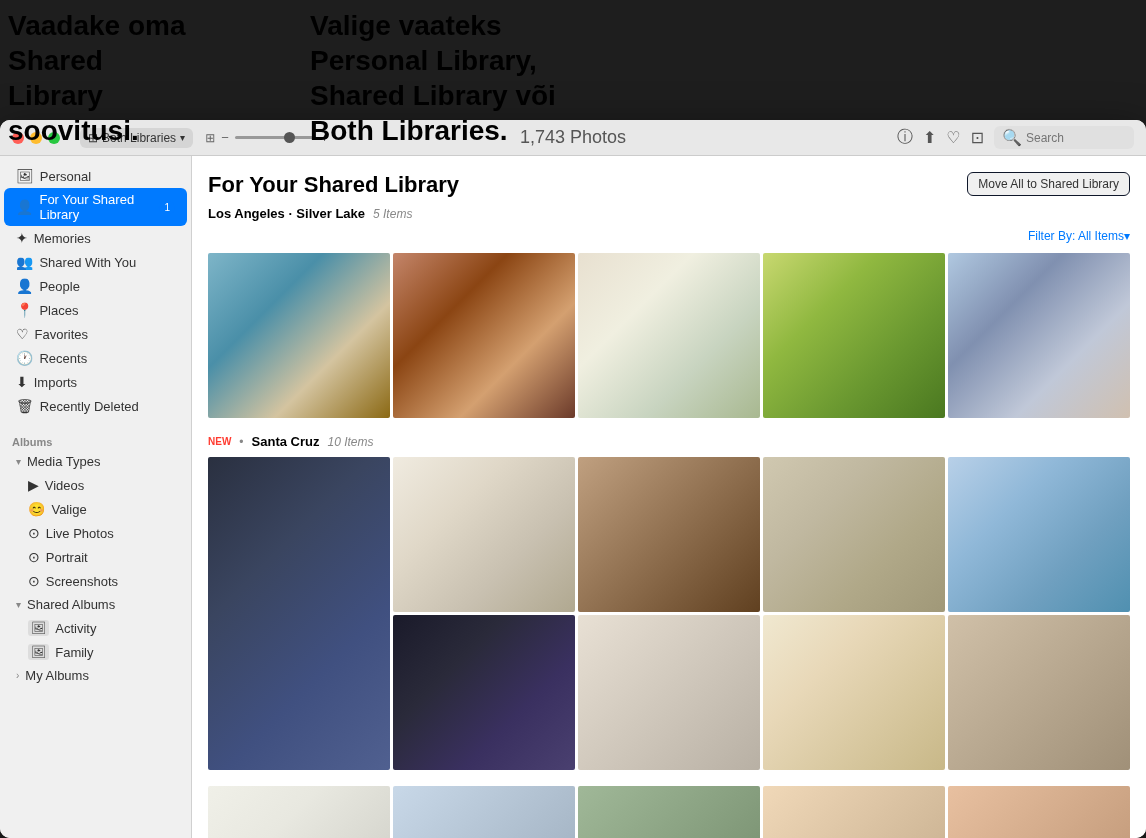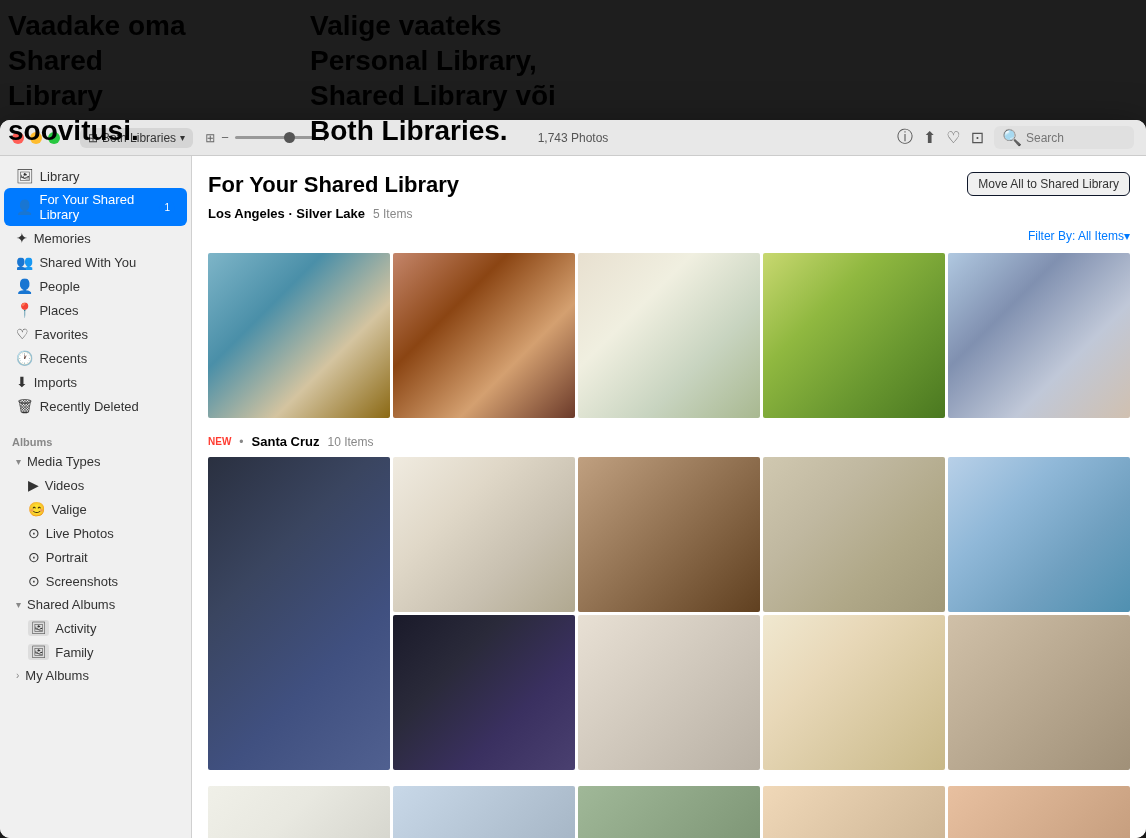--- a/index.html
+++ b/index.html
@@ -19,21 +19,21 @@
     .tl { width: 12px; height: 12px; border-radius: 50%; }
     .tl-red { background: #ff5f57; }
     .tl-yellow { background: #febc2e; }
     .tl-green { background: #28c840; }
 
     .toolbar { display: flex; align-items: center; gap: 12px; margin-left: 12px; flex: 1; }
     .library-switcher { display: flex; align-items: center; gap: 4px; background: #d5d5d5; border-radius: 6px; padding: 3px 8px; cursor: pointer; font-size: 12px; color: #333; }
     .zoom-control { display: flex; align-items: center; gap: 6px; font-size: 12px; color: #666; }
     .zoom-slider { width: 80px; height: 3px; background: #999; border-radius: 2px; position: relative; }
     .zoom-slider-thumb { position: absolute; right: 20px; top: -4px; width: 11px; height: 11px; background: #555; border-radius: 50%; }
-    .photo-count { position: absolute; left: 50%; transform: translateX(-50%); font-size: 12px; color: #555; }
+    .photo-count { position: absolute; left: 50%; transform: translateX(-50%); font-size: 18px; color: #555; }
     .toolbar-right { display: flex; align-items: center; gap: 10px; margin-left: auto; }
     .toolbar-icon { font-size: 16px; color: #555; cursor: pointer; }
     .search-bar { display: flex; align-items: center; background: #e0e0e0; border-radius: 6px; padding: 2px 8px; gap: 4px; }
     .search-bar input { border: none; background: transparent; font-size: 12px; outline: none; width: 100px; color: #555; }
 
     
     .content { display: flex; flex: 1; overflow: hidden; }
 
     
     .sidebar { width: 192px; background: #f0f0f0; border-right: 1px solid #d0d0d0; overflow-y: auto; padding: 8px 0; flex-shrink: 0; }
@@ -47,21 +47,21 @@
     .sidebar-collapse { font-size: 10px; color: #888; }
 
     
     .main { flex: 1; overflow-y: auto; background: #fff; padding: 16px; }
     .page-header { display: flex; align-items: flex-start; justify-content: space-between; margin-bottom: 8px; }
     .page-title { font-size: 22px; font-weight: 700; color: #000; }
     .move-all-btn { font-size: 12px; background: #f0f0f0; border: 1px solid #0f172a; border-radius: 6px; padding: 4px 10px; cursor: pointer; color: #333; }
 
     .section-label { display: flex; align-items: center; gap: 8px; margin-bottom: 8px; font-size: 13px; }
     .section-location { font-weight: 600; color: #000; }
-    .section-count { color: #888; font-size: 12px; }
+    .section-count { color: #888; font-size: 12px; font-style: italic; }
     .section-new { font-size: 10px; font-weight: 700; color: #ff3b30; background: transparent; }
 
     .filter-bar { display: flex; justify-content: flex-end; margin-bottom: 10px; font-size: 12px; color: #007aff; cursor: pointer; }
 
     .photo-grid { display: grid; grid-template-columns: repeat(5, 1fr); gap: 3px; margin-bottom: 16px; }
     .photo-cell { aspect-ratio: 1.1; background: #ccc; overflow: hidden; border-radius: 2px; }
 
     
     .p1 { background: linear-gradient(135deg, #7eb5c8, #4a8fa8, #d4c4a0, #8b6914); }
     .p2 { background: linear-gradient(135deg, #c4856a, #8b4513, #d4a070, #6b3a2a); }
@@ -126,21 +126,21 @@
       </div>
     </div>
   </div>
 
   <div class="content">
 
     <div class="sidebar">
 
       <div class="sidebar-item">
         <span class="sidebar-icon">🖼</span>
-        <span>Library</span>
+        <span>Personal</span>
       </div>
       <div class="sidebar-item active-blue">
         <span class="sidebar-icon">👤</span>
         <span>For Your Shared Library</span>
         <span class="sidebar-badge blue">1</span>
       </div>
       <div class="sidebar-item">
         <span class="sidebar-icon">✦</span>
         <span>Memories</span>
       </div>

